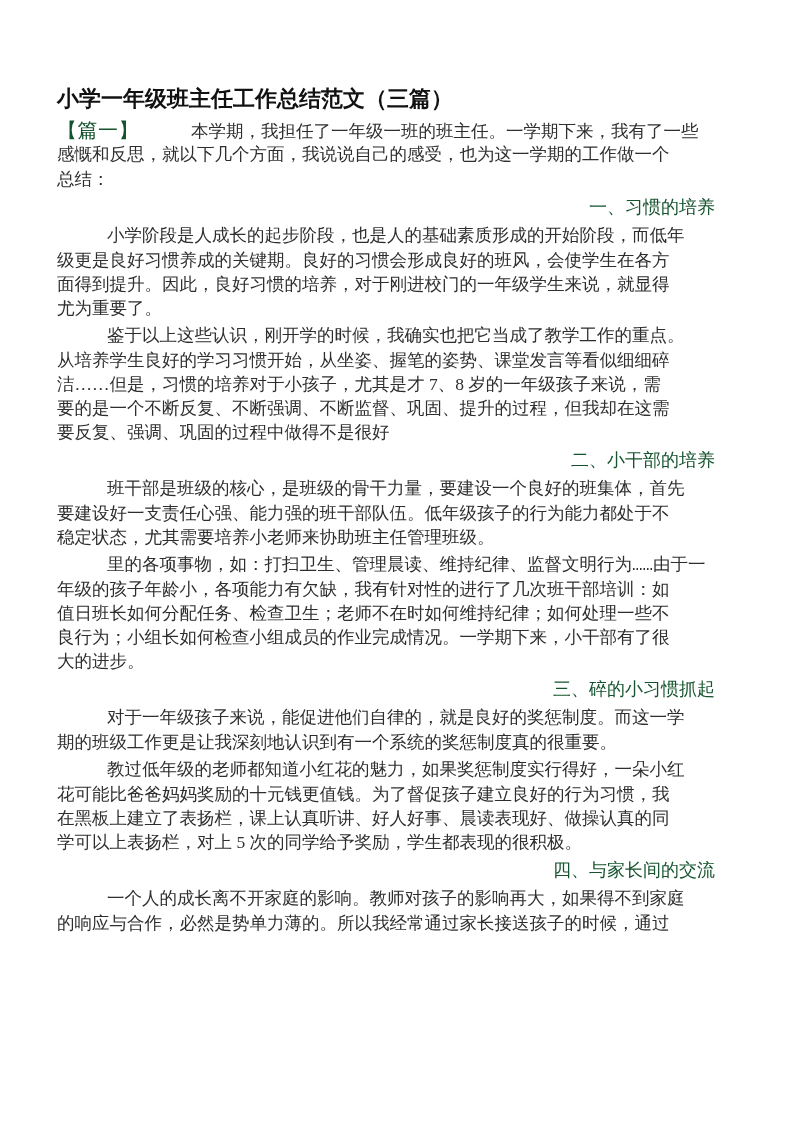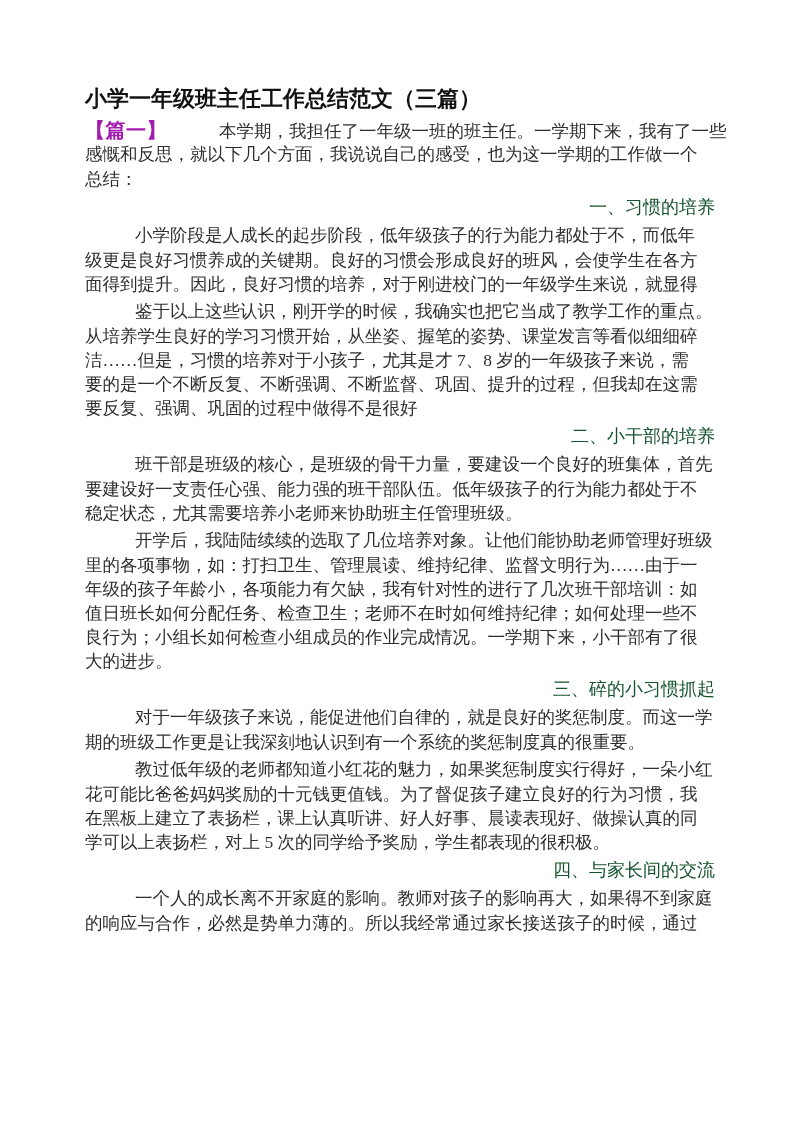--- a/index.html
+++ b/index.html
@@ -10,21 +10,21 @@
   body {
     width: 793px;
     height: 1122px;
     overflow: hidden;
     font-family: "Liberation Serif", "DejaVu Serif", serif;
   }
   .page {
     box-sizing: border-box;
     width: 793px;
     height: 1052px;
-    padding: 86px 78px 0 85px;
+    padding: 86px 78px 0 57px;
     background: #ffffff;
   }
   .doc-title {
     font-size: 22px;
     line-height: 26px;
     font-weight: bold;
     color: #111111;
     margin: 0 0 6px 0;
     white-space: nowrap;
   }
@@ -55,22 +55,22 @@
     text-align: right;
   }
   .opening-first-line {
     font-size: 17.5px;
     line-height: 24px;
     white-space: nowrap;
     color: #2e2e2e;
   }
   .badge {
     font-size: 20px;
-    font-weight: bold;
-    color: #a21caf;
+    font-weight: normal;
+    color: #14532d;
     letter-spacing: 0.5px;
   }
   .badge-gap {
     display: inline-block;
     width: 52px;
   }
 </style>
 </head>
 <body>
 
@@ -84,42 +84,42 @@
     </div>
     <div>
         <div class="line">感慨和反思，就以下几个方面，我说说自己的感受，也为这一学期的工作做一个</div>
         <div class="line">总结：</div>
       </div>
   </div>
 
   <div>
     <div class="section-heading">一、习惯的培养</div>
     <div class="para">
-        <div class="line">小学阶段是人成长的起步阶段，低年级孩子的行为能力都处于不，而低年</div>
+        <div class="line">小学阶段是人成长的起步阶段，也是人的基础素质形成的开始阶段，而低年</div>
         <div class="line">级更是良好习惯养成的关键期。良好的习惯会形成良好的班风，会使学生在各方</div>
         <div class="line">面得到提升。因此，良好习惯的培养，对于刚进校门的一年级学生来说，就显得</div>
+        <div class="line">尤为重要了。</div>
       </div>
     <div class="para">
         <div class="line">鉴于以上这些认识，刚开学的时候，我确实也把它当成了教学工作的重点。</div>
         <div class="line">从培养学生良好的学习习惯开始，从坐姿、握笔的姿势、课堂发言等看似细细碎</div>
         <div class="line">洁……但是，习惯的培养对于小孩子，尤其是才 7、8 岁的一年级孩子来说，需</div>
         <div class="line">要的是一个不断反复、不断强调、不断监督、巩固、提升的过程，但我却在这需</div>
         <div class="line">要反复、强调、巩固的过程中做得不是很好</div>
       </div>
   </div>
 
   <div>
     <div class="section-heading">二、小干部的培养</div>
     <div class="para">
         <div class="line">班干部是班级的核心，是班级的骨干力量，要建设一个良好的班集体，首先</div>
         <div class="line">要建设好一支责任心强、能力强的班干部队伍。低年级孩子的行为能力都处于不</div>
         <div class="line">稳定状态，尤其需要培养小老师来协助班主任管理班级。</div>
       </div>
     <div class="para">
-        <div class="line">开学后，我陆陆续续的选取了几位培养对象。让他们能协助老师管理好班级</div>
         <div class="line">里的各项事物，如：打扫卫生、管理晨读、维持纪律、监督文明行为……由于一</div>
         <div class="line">年级的孩子年龄小，各项能力有欠缺，我有针对性的进行了几次班干部培训：如</div>
         <div class="line">值日班长如何分配任务、检查卫生；老师不在时如何维持纪律；如何处理一些不</div>
         <div class="line">良行为；小组长如何检查小组成员的作业完成情况。一学期下来，小干部有了很</div>
         <div class="line">大的进步。</div>
       </div>
   </div>
 
   <div>
     <div class="section-heading">三、碎的小习惯抓起</div>

